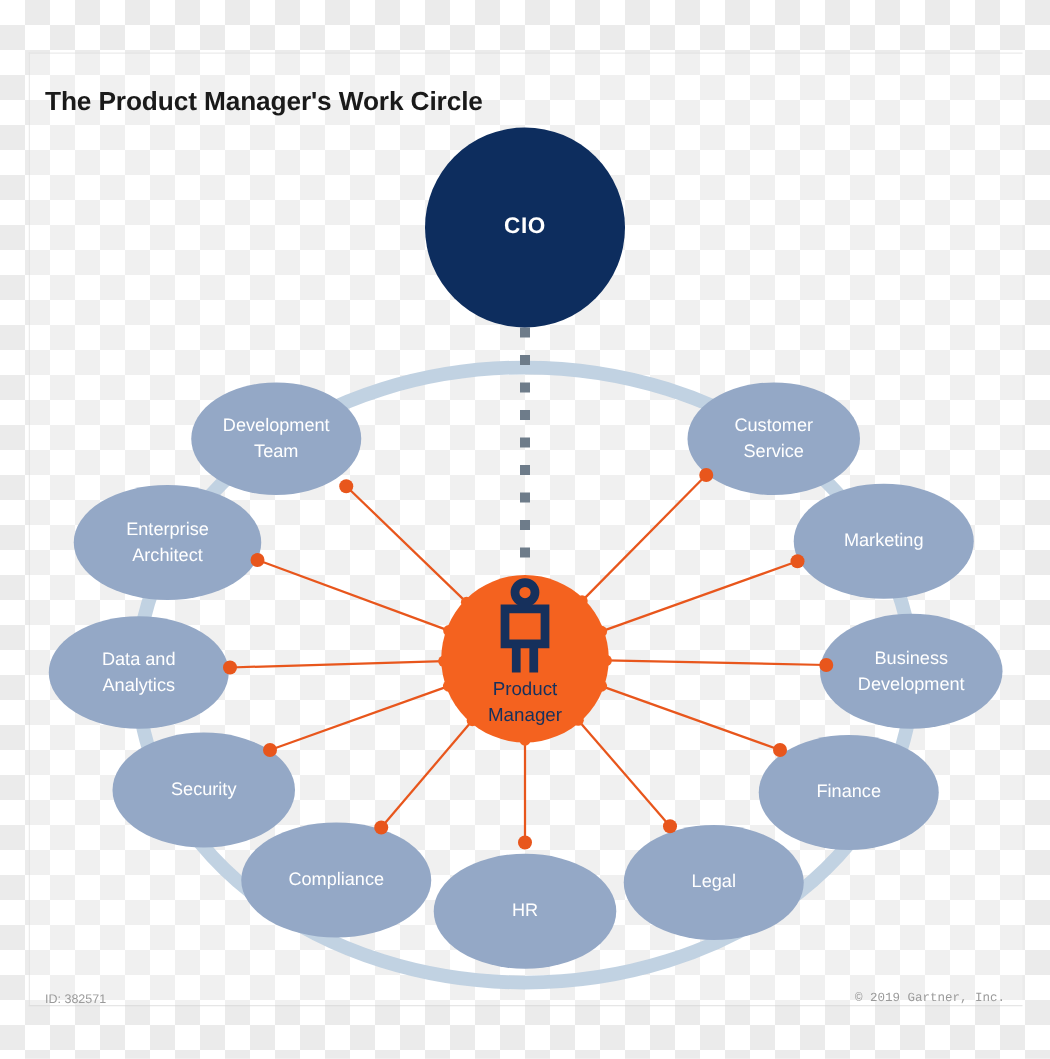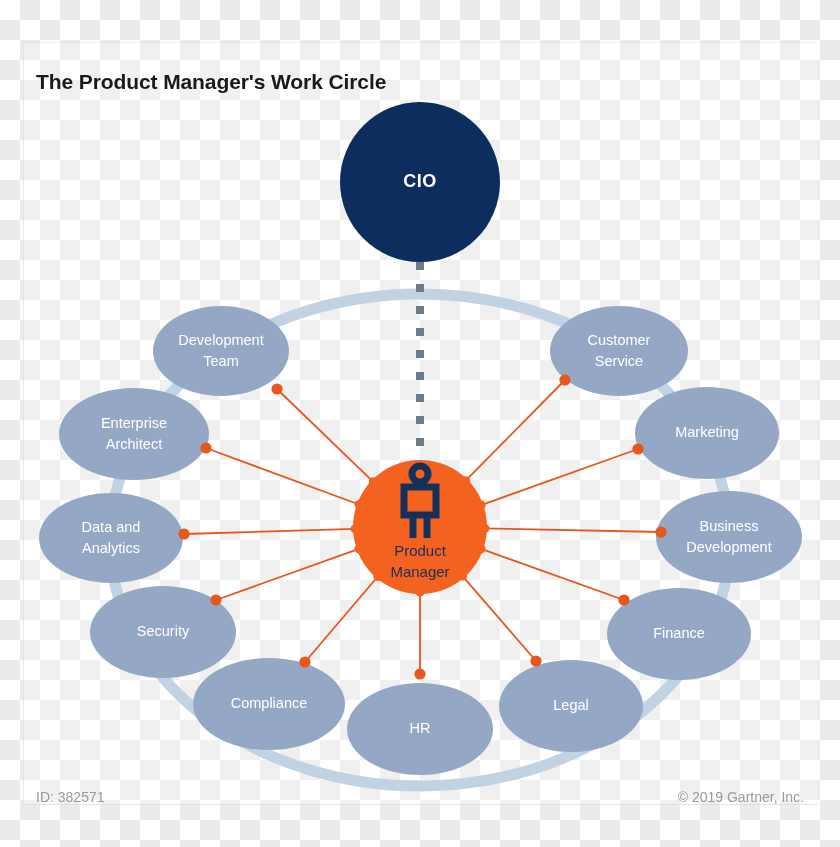--- a/index.html
+++ b/index.html
@@ -77,26 +77,26 @@
     fill: #16305c;
     font-family: "Liberation Sans", sans-serif;
     font-size: 15px;
     text-anchor: middle;
     dominant-baseline: middle;
   }
 
   .footer-text {
     position: absolute;
     bottom: 42px;
-    font-size: 14px;
+    font-size: 10px;
     color: #9a9a9a;
     font-family: "Liberation Sans", sans-serif;
   }
   #footer-id { left: 36px; }
-  #footer-copy { right: 36px; }
+  #footer-copy { right: 36px; font-family: Liberation Mono, monospace; }
 </style>
 </head>
 <body>
 
 <div id="card"></div>
 
 <div id="title">The Product Manager's Work Circle</div>
 
 <div id="stage">
   <svg width="840" height="847" viewBox="0 0 840 847">

